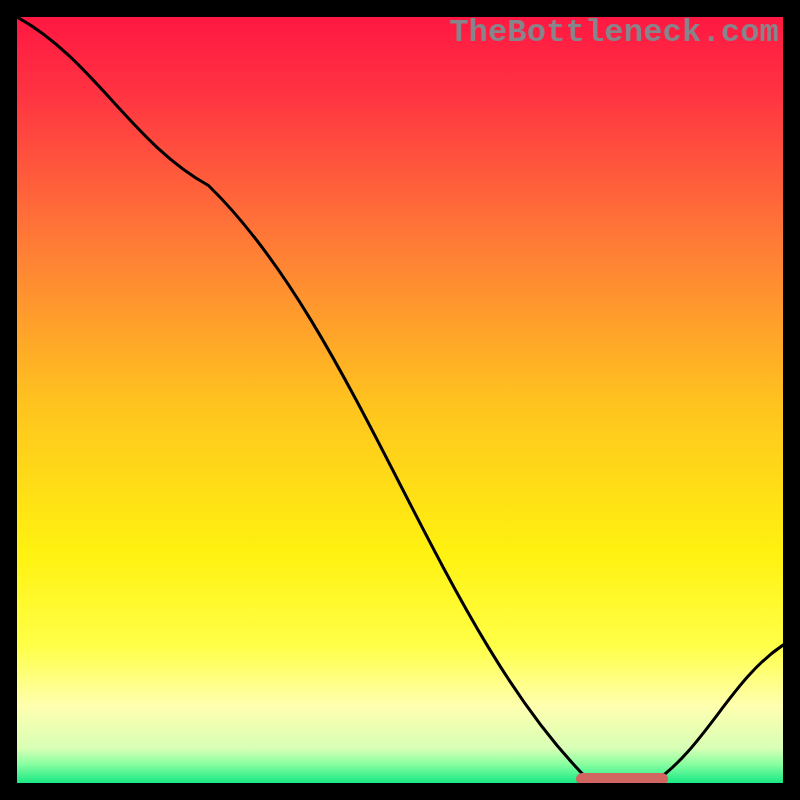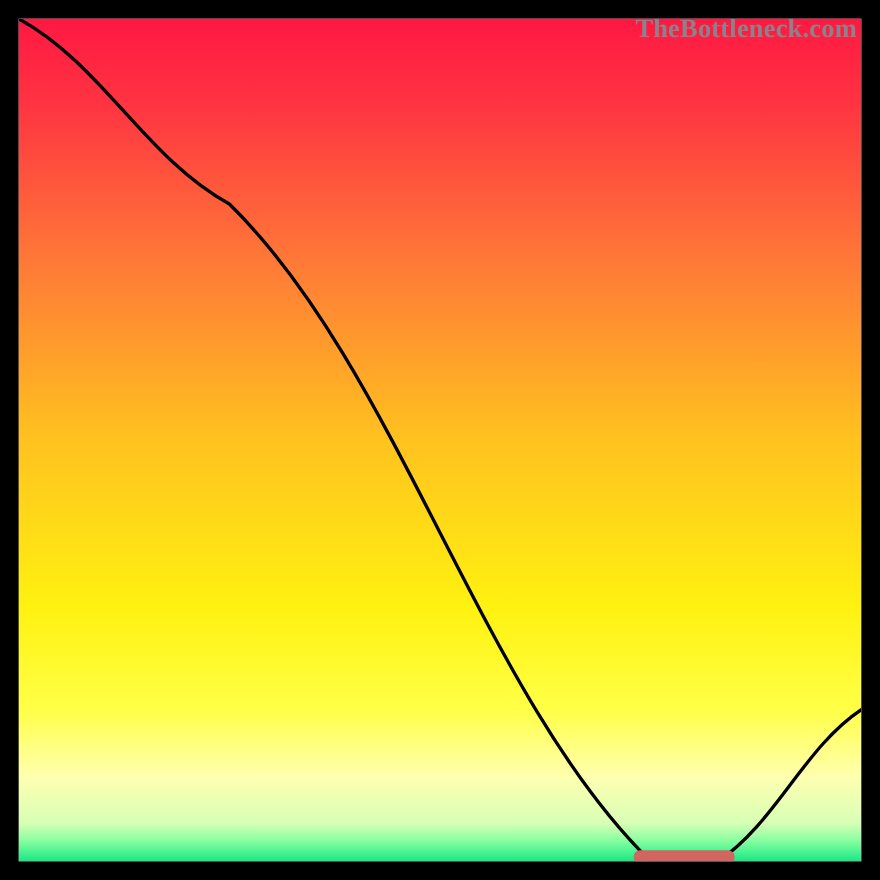--- a/index.html
+++ b/index.html
@@ -31,22 +31,22 @@
     position: absolute;
     left: 0;
     top: 0;
     width: 766px;
     height: 766px;
   }
   .watermark {
     position: absolute;
     top: -3px;
     right: 4px;
-    font-family: Liberation Serif, serif;
-    font-size: 24px;
+    font-family: Liberation Mono, monospace;
+    font-size: 32px;
     font-weight: 600;
     color: #87858b;
     letter-spacing: 0.2px;
   }
   .line-layer {
     position: absolute;
     left: 0;
     top: 0;
     width: 766px;
     height: 766px;

